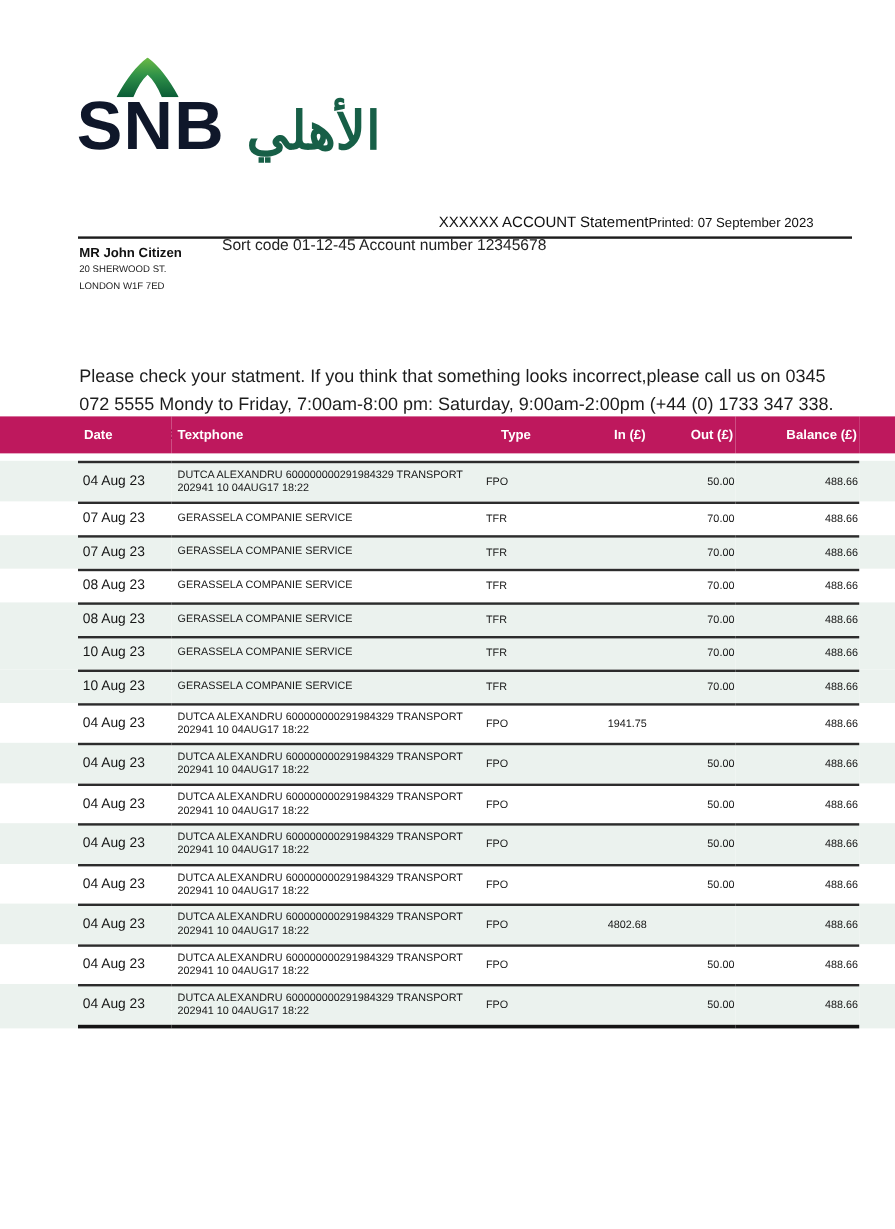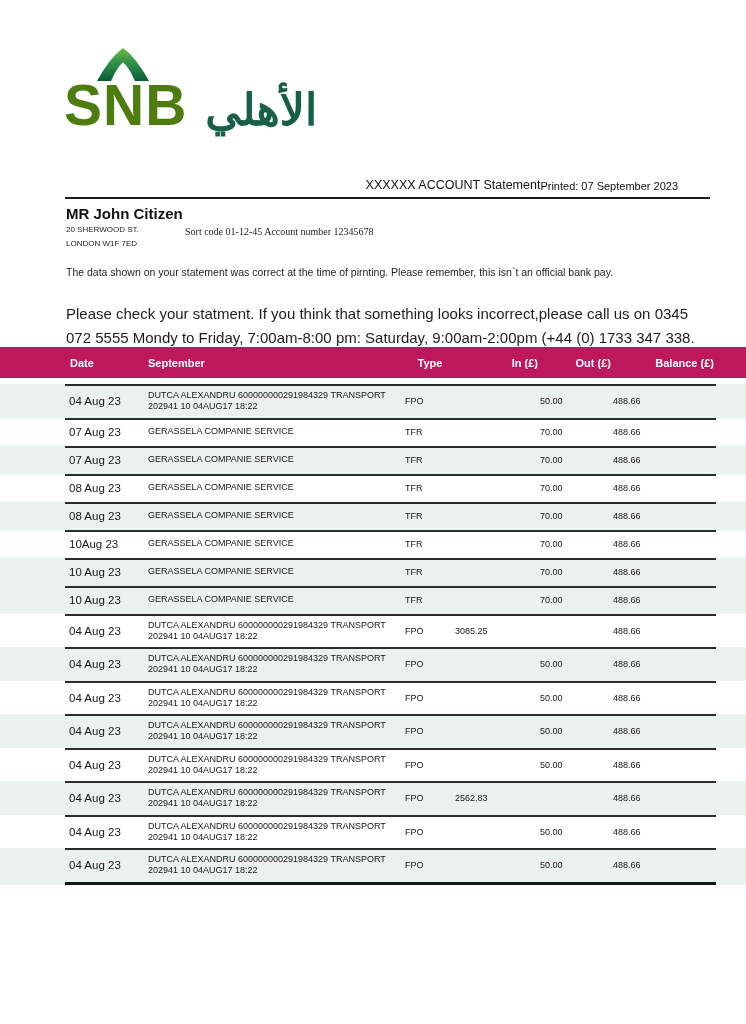--- a/index.html
+++ b/index.html
@@ -3,57 +3,57 @@
 <meta charset="utf-8">
 <style>
   html,body{margin:0;padding:0;background:#fff;}
   .page{position:relative;width:746px;height:1024px;background:#fff;overflow:hidden;
         font-family:"Liberation Sans",sans-serif;color:#1a1a1a;}
 
   
   .logo{position:absolute;left:64px;top:46px;}
   .logo .chevron{position:absolute;left:33px;top:2px;width:52px;height:33px;}
   .logo .wordmark{display:flex;align-items:baseline;padding-top:34px;}
-  .logo .brand{font-size:57px;font-weight:700;letter-spacing:1px;line-height:.9;color:#4d7c0f;}
+  .logo .brand{font-size:57px;font-weight:700;letter-spacing:1px;line-height:.9;color:#0f172a;}
   .logo .brand-ar{font-size:44px;font-weight:700;margin-left:18px;line-height:.9;color:#175f47;
                   font-family:Liberation Serif, serif;}
 
   
   .title-row{position:absolute;left:66px;top:178px;width:612px;display:flex;
              justify-content:flex-end;align-items:flex-end;}
   .stmt-title{font-size:12.5px;font-weight:500;color:#111;}
   .printed{font-size:11px;color:#111;}
   .title-line{position:absolute;left:65px;top:197px;width:645px;height:2px;background:#1c1c1c;}
 
   .cust{position:absolute;left:66px;top:205px;}
-  .cust .name{font-size:15px;font-weight:700;color:#111;line-height:1.2;}
+  .cust .name{font-size:11px;font-weight:700;color:#111;line-height:1.2;}
   .cust .addr{font-size:8px;color:#222;line-height:14px;}
 
-  .acct{position:absolute;left:185px;top:222px;font-size:10px;color:#222;line-height:19px;font-family:Liberation Serif, serif;}
+  .acct{position:absolute;left:185px;top:194px;font-size:13px;color:#222;line-height:19px;}
 
   .notice1{position:absolute;left:66px;top:266px;width:624px;font-size:10.5px;color:#1d1d1d;}
   .notice2{position:absolute;left:66px;top:292px;width:630px;font-size:15px;color:#1d1d1d;line-height:1.6;margin-top:10px;}
 
   
   table.tx{position:absolute;left:0;top:347px;width:746px;border-collapse:separate;
            border-spacing:0;table-layout:fixed;}
   thead th{background:#be185d;color:#fff;font-size:11px;font-weight:600;height:31px;padding:0;}
   th.h-left{text-align:left;padding-left:5px;}
   th.h-center{text-align:center;}
   th.h-right{text-align:right;padding-right:2px;}
   tr.gap td{height:6px;background:#fff;}
   tbody td{vertical-align:middle;font-size:9px;padding:0;color:#161616;}
   td.c{border-top:2px solid #2c2c2c;height:17px;padding-top:4px;padding-bottom:5px;}
   tr.stripe{background:#ebf2ee;}
   tr.plain{background:#ffffff;}
   tr.last td.c{border-bottom:3px solid #141414;}
   td.date{font-size:11.5px;padding-left:4px;}
   td.desc{padding-left:5px;padding-right:6px;line-height:1.25;margin-left:24px;}
   td.type{text-align:left;}
-  td.num{text-align:left;padding-right:1px;}
+  td.num{text-align:right;padding-right:1px;}
 </style>
 </head>
 <body>
 
 <div class="page">
 
   <div class="logo">
     <svg class="chevron" viewBox="0 0 70 44" preserveAspectRatio="none">
       <defs>
         <linearGradient id="chevGrad" x1="0" y1="0" x2="0" y2="1">
@@ -79,39 +79,38 @@
   <div class="cust">
     <div class="name">MR John Citizen</div>
     <div class="addr">20 SHERWOOD ST.</div>
     <div class="addr">LONDON W1F 7ED</div>
   </div>
 
   <div class="acct">
     <div>Sort code 01-12-45 Account number 12345678</div>
   </div>
 
-  <div class="notice1">The data shown on your statement was correct at the time of pirnting. Please remember, this isn`t an official bank pay.</div>
   <div class="notice2">Please check your statment. If you think that something looks incorrect,please call us on 0345 072 5555 Mondy to Friday, 7:00am-8:00 pm: Saturday, 9:00am-2:00pm (+44 (0) 1733 347 338. from outside the UK). Or Textphone 0345 601 6909.</div>
 
   <table class="tx">
     <colgroup>
       <col style="width:65px">
         <col style="width:78px">
         <col style="width:262px">
         <col style="width:50px">
       <col style="width:85px">
         <col style="width:73px">
         <col style="width:103px">
         <col style="width:30px">
     </colgroup>
     <thead>
       <tr>
         <th></th>
         <th class="h-left">Date</th>
-        <th class="h-left">September</th>
+        <th class="h-left">Textphone</th>
         <th class="h-center">Type</th>
         <th class="h-right">In (£)</th>
         <th class="h-right">Out (£)</th>
         <th class="h-right">Balance (£)</th>
         <th></th>
       </tr>
     </thead>
     <tbody>
       <tr class="gap">
           <td colspan="8"></td>
@@ -170,32 +169,20 @@
           <td class="c date">08 Aug 23</td>
           <td class="c desc">
             <div>GERASSELA COMPANIE SERVICE</div>
           </td>
           <td class="c type">TFR</td>
           <td class="c num"></td>
           <td class="c num">70.00</td>
           <td class="c num">488.66</td>
           <td class="sp"></td>
         </tr>
-        <tr class="plain">
-          <td class="sp"></td>
-          <td class="c date">10Aug 23</td>
-          <td class="c desc">
-            <div>GERASSELA COMPANIE SERVICE</div>
-          </td>
-          <td class="c type">TFR</td>
-          <td class="c num"></td>
-          <td class="c num">70.00</td>
-          <td class="c num">488.66</td>
-          <td class="sp"></td>
-        </tr>
         <tr class="stripe">
           <td class="sp"></td>
           <td class="c date">10 Aug 23</td>
           <td class="c desc">
             <div>GERASSELA COMPANIE SERVICE</div>
           </td>
           <td class="c type">TFR</td>
           <td class="c num"></td>
           <td class="c num">70.00</td>
           <td class="c num">488.66</td>
@@ -214,86 +201,86 @@
           <td class="sp"></td>
         </tr>
         <tr class="plain">
           <td class="sp"></td>
           <td class="c date">04 Aug 23</td>
           <td class="c desc">
             <div>DUTCA ALEXANDRU 600000000291984329 TRANSPORT</div>
             <div>202941 10 04AUG17 18:22</div>
           </td>
           <td class="c type">FPO</td>
-          <td class="c num">3085.25</td>
-          <td class="c num"></td>
-          <td class="c num">488.66</td>
-          <td class="sp"></td>
-        </tr>
-        <tr class="stripe">
-          <td class="sp"></td>
-          <td class="c date">04 Aug 23</td>
-          <td class="c desc">
-            <div>DUTCA ALEXANDRU 600000000291984329 TRANSPORT</div>
-            <div>202941 10 04AUG17 18:22</div>
-          </td>
-          <td class="c type">FPO</td>
-          <td class="c num"></td>
-          <td class="c num">50.00</td>
-          <td class="c num">488.66</td>
-          <td class="sp"></td>
-        </tr>
-        <tr class="plain">
-          <td class="sp"></td>
-          <td class="c date">04 Aug 23</td>
-          <td class="c desc">
-            <div>DUTCA ALEXANDRU 600000000291984329 TRANSPORT</div>
-            <div>202941 10 04AUG17 18:22</div>
-          </td>
-          <td class="c type">FPO</td>
-          <td class="c num"></td>
-          <td class="c num">50.00</td>
-          <td class="c num">488.66</td>
-          <td class="sp"></td>
-        </tr>
-        <tr class="stripe">
-          <td class="sp"></td>
-          <td class="c date">04 Aug 23</td>
-          <td class="c desc">
-            <div>DUTCA ALEXANDRU 600000000291984329 TRANSPORT</div>
-            <div>202941 10 04AUG17 18:22</div>
-          </td>
-          <td class="c type">FPO</td>
-          <td class="c num"></td>
-          <td class="c num">50.00</td>
-          <td class="c num">488.66</td>
-          <td class="sp"></td>
-        </tr>
-        <tr class="plain">
-          <td class="sp"></td>
-          <td class="c date">04 Aug 23</td>
-          <td class="c desc">
-            <div>DUTCA ALEXANDRU 600000000291984329 TRANSPORT</div>
-            <div>202941 10 04AUG17 18:22</div>
-          </td>
-          <td class="c type">FPO</td>
-          <td class="c num"></td>
-          <td class="c num">50.00</td>
-          <td class="c num">488.66</td>
-          <td class="sp"></td>
-        </tr>
-        <tr class="stripe">
-          <td class="sp"></td>
-          <td class="c date">04 Aug 23</td>
-          <td class="c desc">
-            <div>DUTCA ALEXANDRU 600000000291984329 TRANSPORT</div>
-            <div>202941 10 04AUG17 18:22</div>
-          </td>
-          <td class="c type">FPO</td>
-          <td class="c num">2562.83</td>
+          <td class="c num">1941.75</td>
+          <td class="c num"></td>
+          <td class="c num">488.66</td>
+          <td class="sp"></td>
+        </tr>
+        <tr class="stripe">
+          <td class="sp"></td>
+          <td class="c date">04 Aug 23</td>
+          <td class="c desc">
+            <div>DUTCA ALEXANDRU 600000000291984329 TRANSPORT</div>
+            <div>202941 10 04AUG17 18:22</div>
+          </td>
+          <td class="c type">FPO</td>
+          <td class="c num"></td>
+          <td class="c num">50.00</td>
+          <td class="c num">488.66</td>
+          <td class="sp"></td>
+        </tr>
+        <tr class="plain">
+          <td class="sp"></td>
+          <td class="c date">04 Aug 23</td>
+          <td class="c desc">
+            <div>DUTCA ALEXANDRU 600000000291984329 TRANSPORT</div>
+            <div>202941 10 04AUG17 18:22</div>
+          </td>
+          <td class="c type">FPO</td>
+          <td class="c num"></td>
+          <td class="c num">50.00</td>
+          <td class="c num">488.66</td>
+          <td class="sp"></td>
+        </tr>
+        <tr class="stripe">
+          <td class="sp"></td>
+          <td class="c date">04 Aug 23</td>
+          <td class="c desc">
+            <div>DUTCA ALEXANDRU 600000000291984329 TRANSPORT</div>
+            <div>202941 10 04AUG17 18:22</div>
+          </td>
+          <td class="c type">FPO</td>
+          <td class="c num"></td>
+          <td class="c num">50.00</td>
+          <td class="c num">488.66</td>
+          <td class="sp"></td>
+        </tr>
+        <tr class="plain">
+          <td class="sp"></td>
+          <td class="c date">04 Aug 23</td>
+          <td class="c desc">
+            <div>DUTCA ALEXANDRU 600000000291984329 TRANSPORT</div>
+            <div>202941 10 04AUG17 18:22</div>
+          </td>
+          <td class="c type">FPO</td>
+          <td class="c num"></td>
+          <td class="c num">50.00</td>
+          <td class="c num">488.66</td>
+          <td class="sp"></td>
+        </tr>
+        <tr class="stripe">
+          <td class="sp"></td>
+          <td class="c date">04 Aug 23</td>
+          <td class="c desc">
+            <div>DUTCA ALEXANDRU 600000000291984329 TRANSPORT</div>
+            <div>202941 10 04AUG17 18:22</div>
+          </td>
+          <td class="c type">FPO</td>
+          <td class="c num">4802.68</td>
           <td class="c num"></td>
           <td class="c num">488.66</td>
           <td class="sp"></td>
         </tr>
         <tr class="plain">
           <td class="sp"></td>
           <td class="c date">04 Aug 23</td>
           <td class="c desc">
             <div>DUTCA ALEXANDRU 600000000291984329 TRANSPORT</div>
             <div>202941 10 04AUG17 18:22</div>

